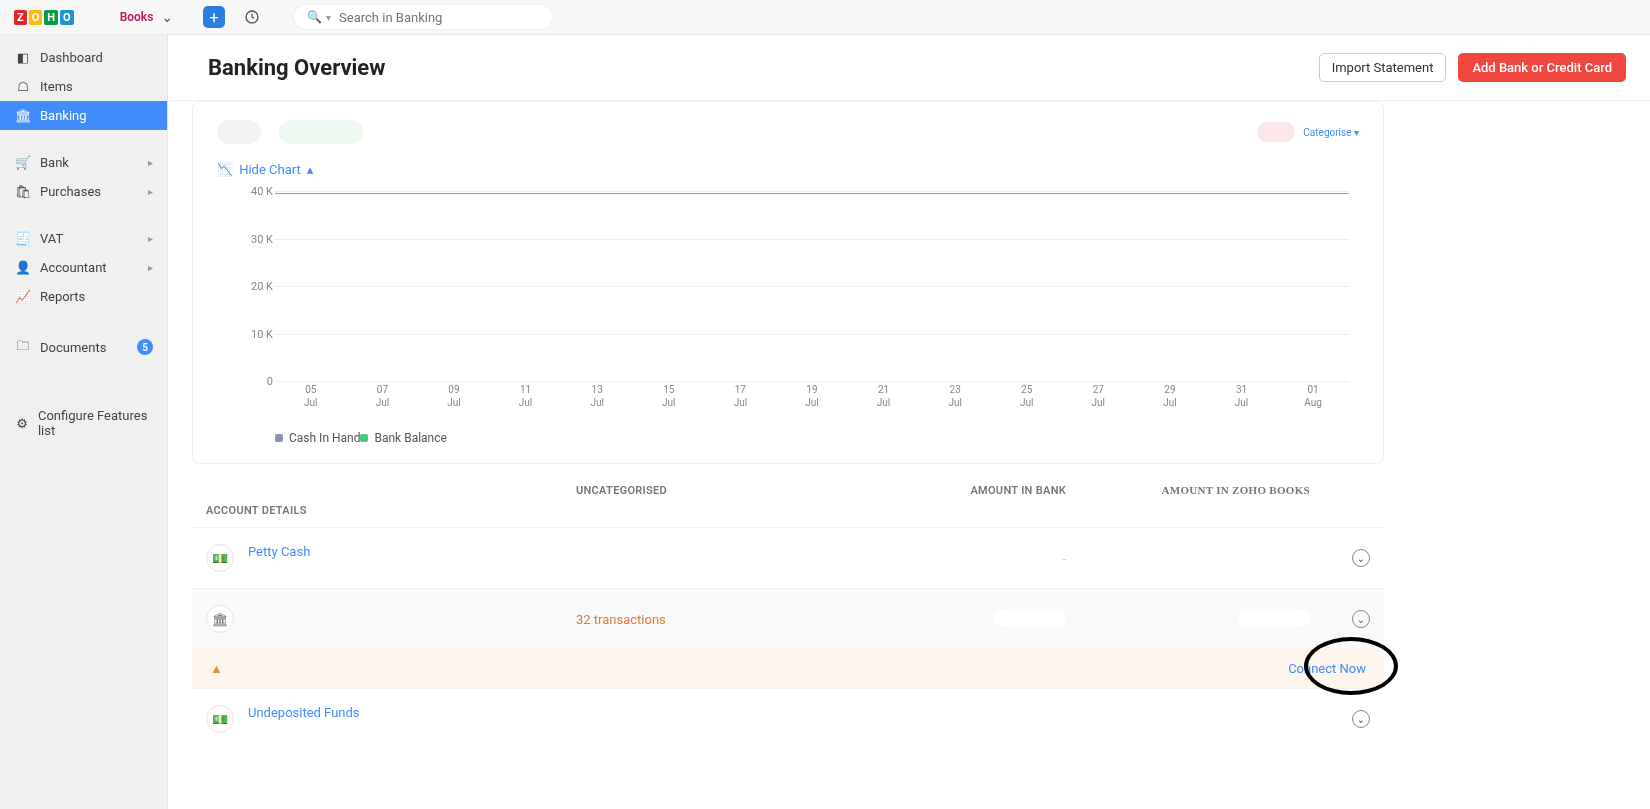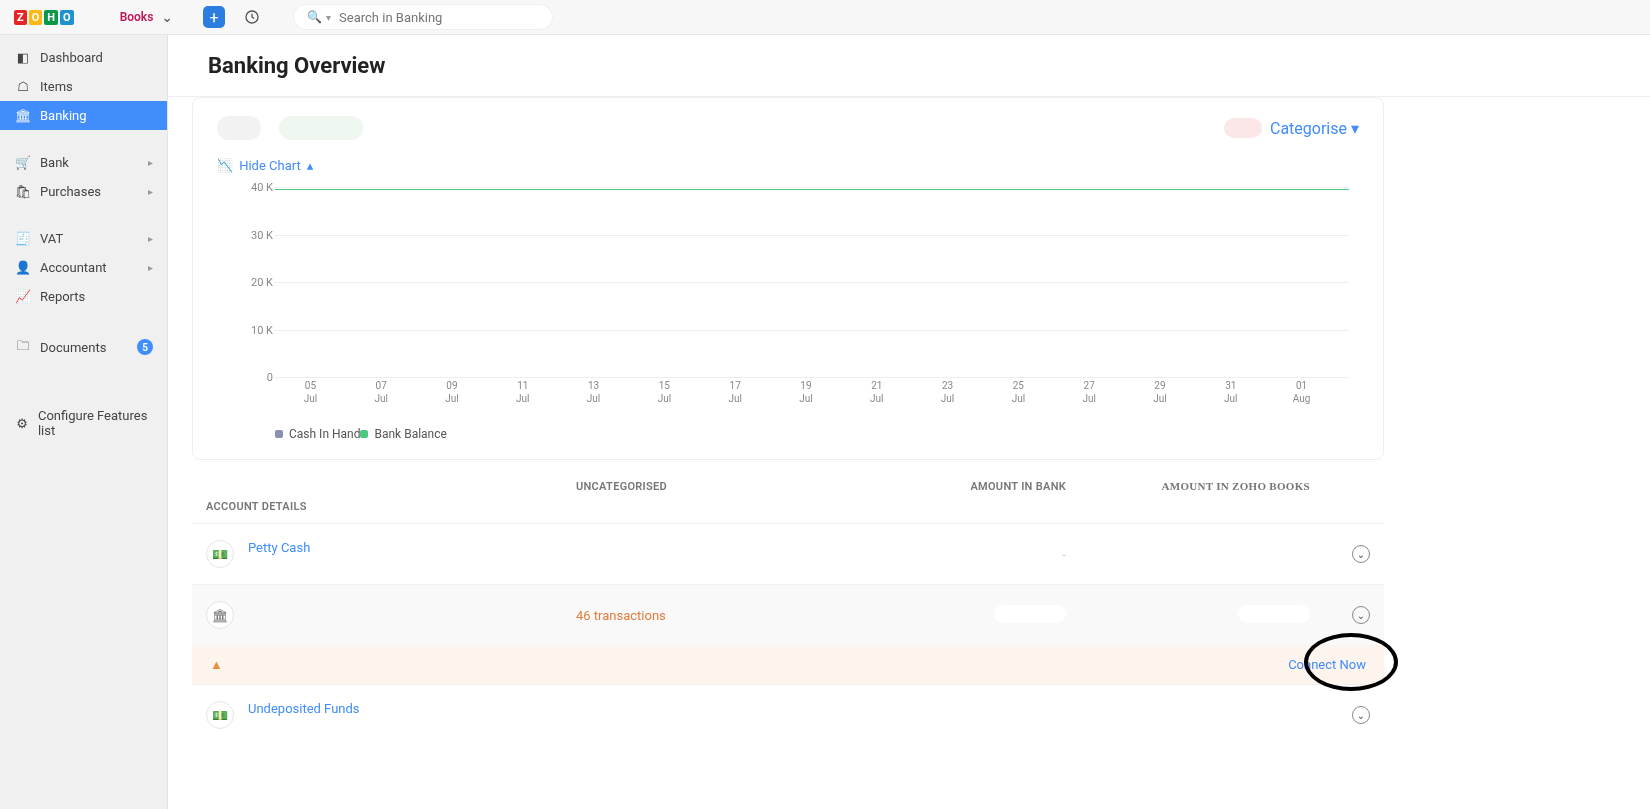--- a/index.html
+++ b/index.html
@@ -32,28 +32,28 @@
 .header-actions { margin-left:auto; display:flex; gap:12px;}
 .btn-outline { background:#fff; border:1px solid #ccc; border-radius:5px; padding:6px 12px; font-size:13px; color:#333; cursor:pointer;}
 .btn-primary { background:#f0483e; border:none; border-radius:5px; padding:7px 14px; font-size:13px; color:#fff; cursor:pointer; font-weight:500;}
 .content { padding:0 24px 40px 24px; max-width:1240px;}
 .card { background:#fff; border:1px solid #eee; border-radius:8px; padding:18px 24px; margin-top:0;}
 .card-top-row { display:flex; align-items:center; margin-bottom:18px; gap:18px;}
 .chip { background:#eef8f0; border-radius:16px; height:24px; width:84px;}
 .chip.gray { background:#f2f2f2; width:44px;}
 .categorise { margin-left:auto; display:flex; align-items:center; gap:8px;}
 .pink-pill { background:#fbe7e8; width:38px; height:20px; border-radius:10px;}
-.link { color:#408dfb; cursor:pointer; font-size:16px;}
+.link { color:#408dfb; cursor:pointer; font-size:10px;}
 .hide-chart { display:flex; align-items:center; gap:6px; color:#408dfb; cursor:pointer; margin-bottom:14px; font-size:13px;}
 .chart { height:230px; position:relative; margin-left:28px;}
 .chart-grid { position:absolute; left:30px; right:10px; top:0; bottom:40px;}
 .grid-line { position:absolute; left:0; right:0; height:1px; background:#eee;}
 .y-label { position:absolute; left:-30px; transform:translateY(-50%); font-size:11px; color:#888; text-align:right; width:28px;}
 .chart-line { position:absolute; left:0; right:0; top:2px; height:1px; background:#4dc87f;}
-.x-axis { position:absolute; left:30px; right:22px; bottom:0; height:38px; display:flex;}
+.x-axis { position:absolute; left:30px; right:10px; bottom:0; height:38px; display:flex;}
 .x-tick { flex:1; text-align:center; font-size:10px; color:#888; line-height:1.3;}
 .legend { display:flex; margin-top:10px; margin-left:58px;}
 .legend-item { display:flex; align-items:center; gap:6px; font-size:12px; color:#555;}
 .legend-dot { width:8px; height:8px; border-radius:2px;}
 .table-head { display:flex; padding:20px 14px 10px 14px; font-size:11px; color:#777; font-weight:600; letter-spacing:0.3px;}
 .col-acc { flex:0 0 370px;margin-top:20px;}
 .col-uncat { flex:0 0 290px;}
 .col-bank { flex:0 0 200px; text-align:right;}
 .col-zoho { flex:1; text-align:right;font-family:Liberation Serif, serif;}
 .col-menu { flex:0 0 60px;}
@@ -157,20 +157,24 @@
       <div class="nav-sep"></div>
     <div class="nav-item">
         <span class="ico">⚙</span>
         <span>Configure Features list</span>
       </div>
   </div>
 
   <div class="main">
     <div class="page-header">
       <div class="page-title">Banking Overview</div>
+      <div class="header-actions">
+        <button class="btn-outline">Import Statement</button>
+        <button class="btn-primary">Add Bank or Credit Card</button>
+      </div>
     </div>
 
     <div class="content">
       <div class="card">
         <div class="card-top-row">
           <div class="chip gray"></div>
           <div class="chip"></div>
           <div style="flex:1"></div>
           <div class="categorise">
             <div class="pink-pill"></div>
@@ -249,21 +253,21 @@
         <div class="uncat-cell"></div>
         <div class="bank-cell"><span style="color:#ccc;">-</span></div>
         <div class="zoho-cell"></div>
         <div class="menu-cell"><span class="circle-chev">⌄</span></div>
       </div>
 
       <div class="table-row highlighted">
         <div class="acc-cell">
           <div class="acc-icon">🏛</div>
         </div>
-        <div class="uncat-cell"><span class="txn-link">46 transactions</span></div>
+        <div class="uncat-cell"><span class="txn-link">32 transactions</span></div>
         <div class="bank-cell"><span class="white-pill"></span></div>
         <div class="zoho-cell"><span class="white-pill"></span></div>
         <div class="menu-cell"><span class="circle-chev">⌄</span></div>
       </div>
 
       <div class="warning-row" style="position:relative;">
         <span class="warn-ico">▲</span>
         <span class="connect-link">Connect Now</span>
         <div class="circle-annotation" style="right:-14px; top:-12px;"></div>
       </div>

